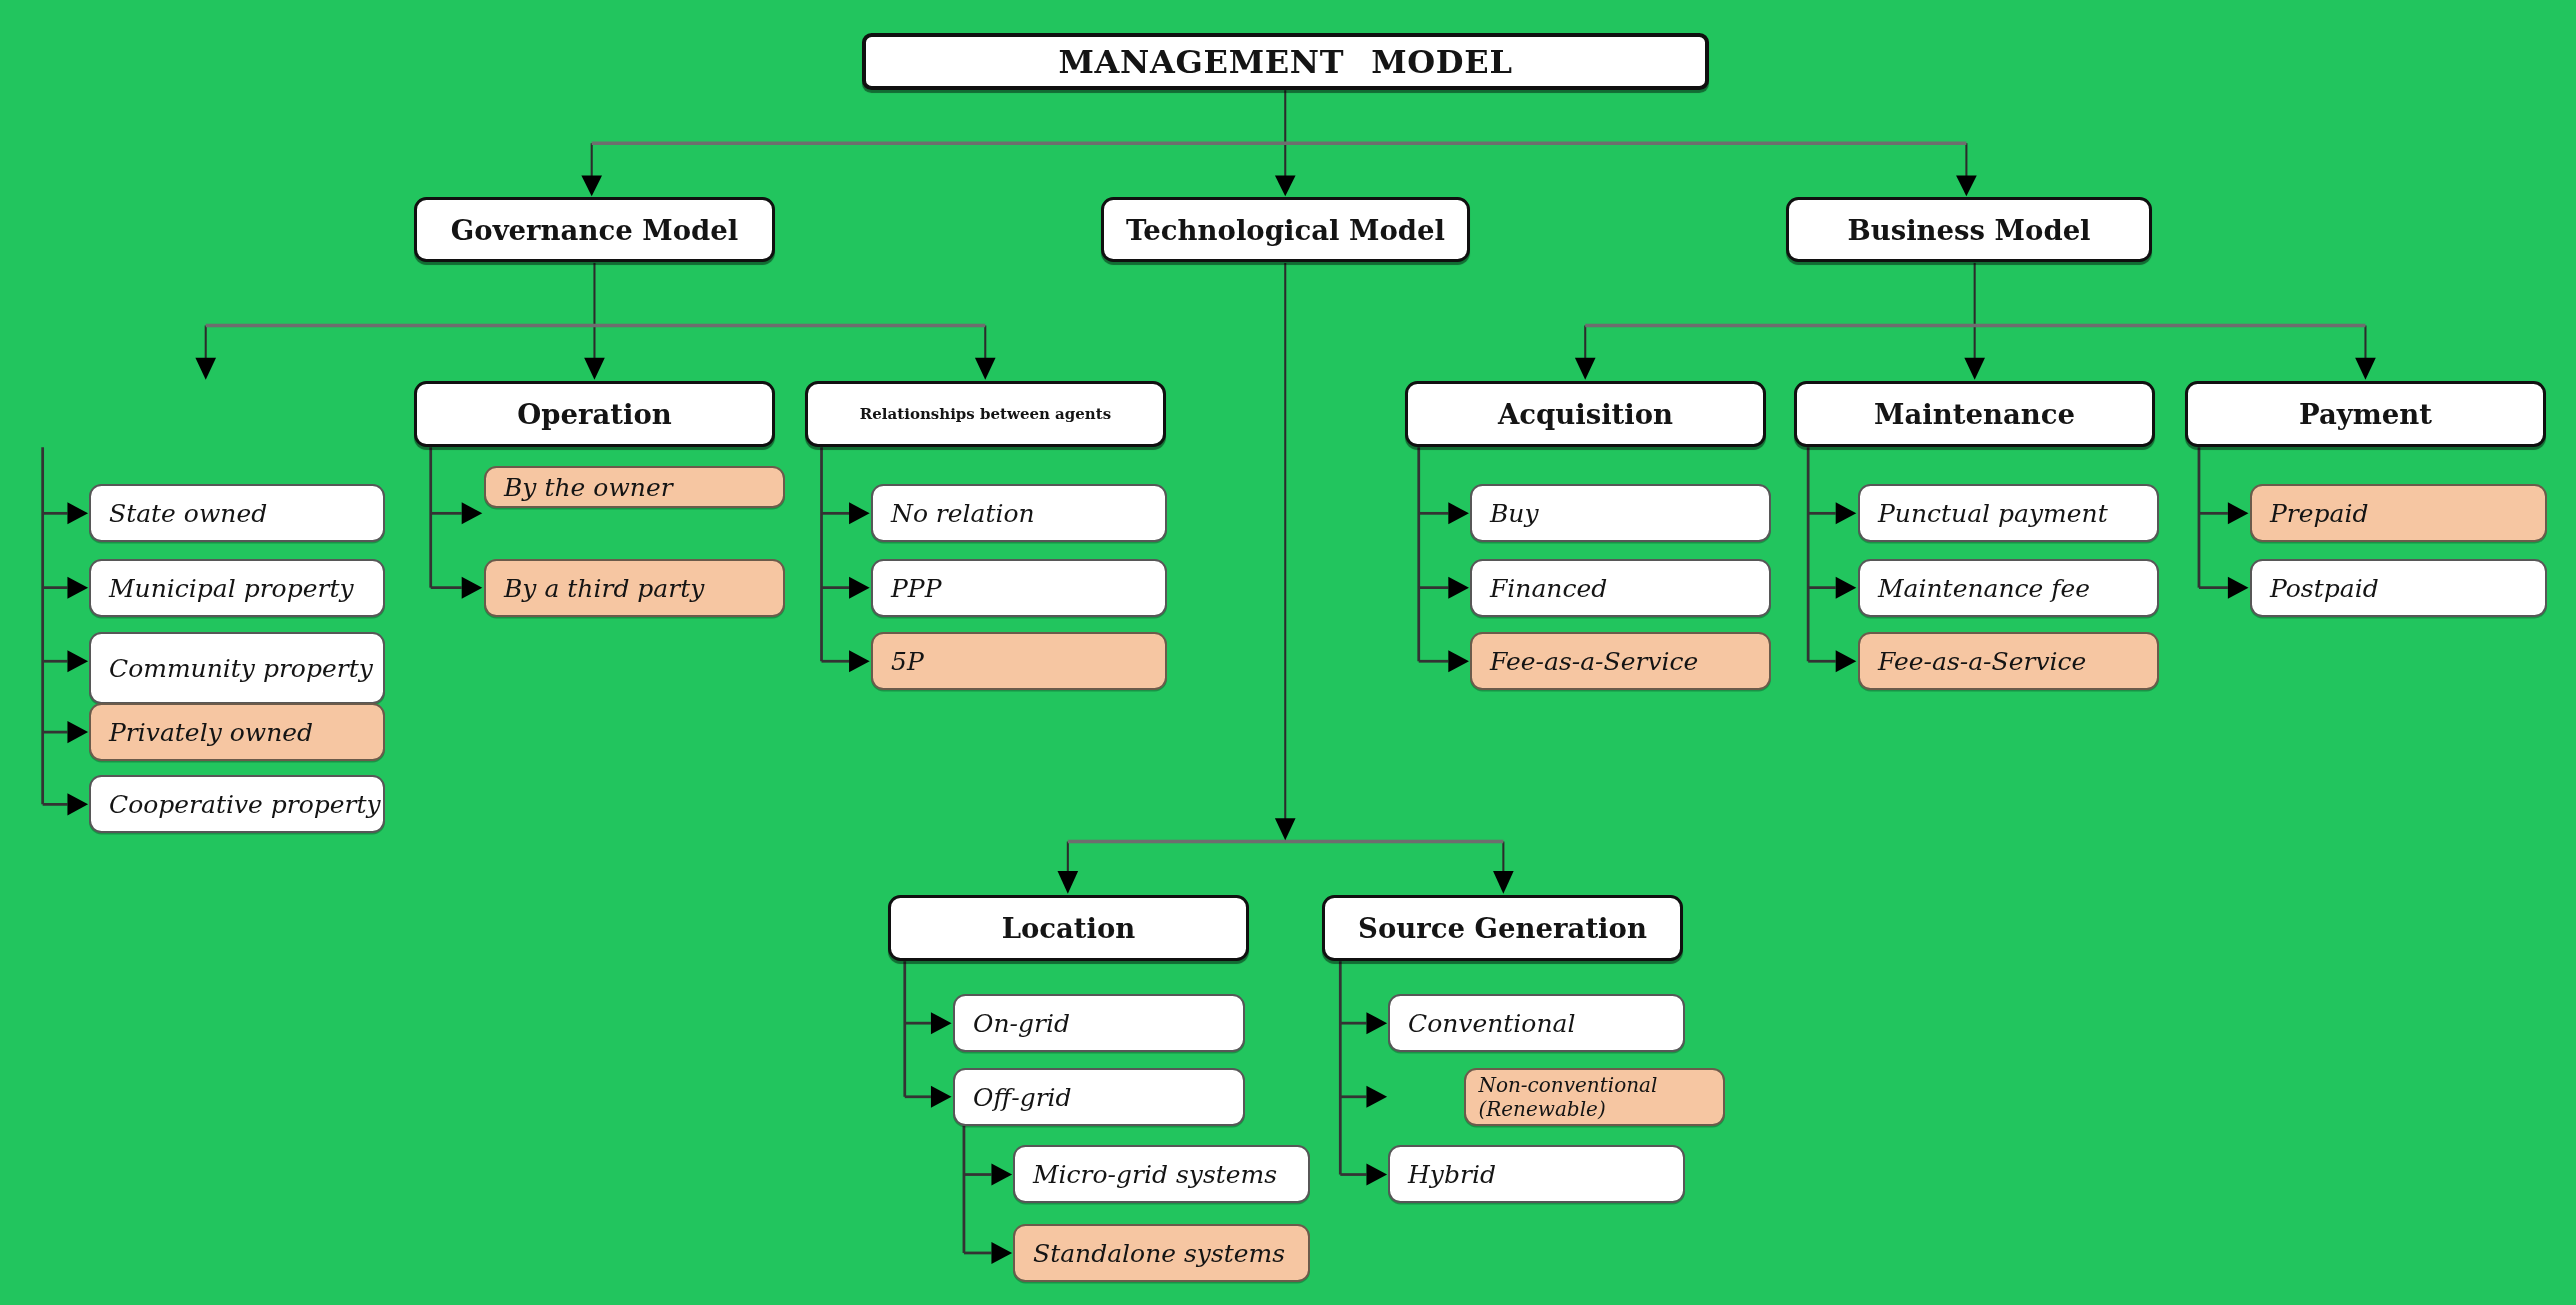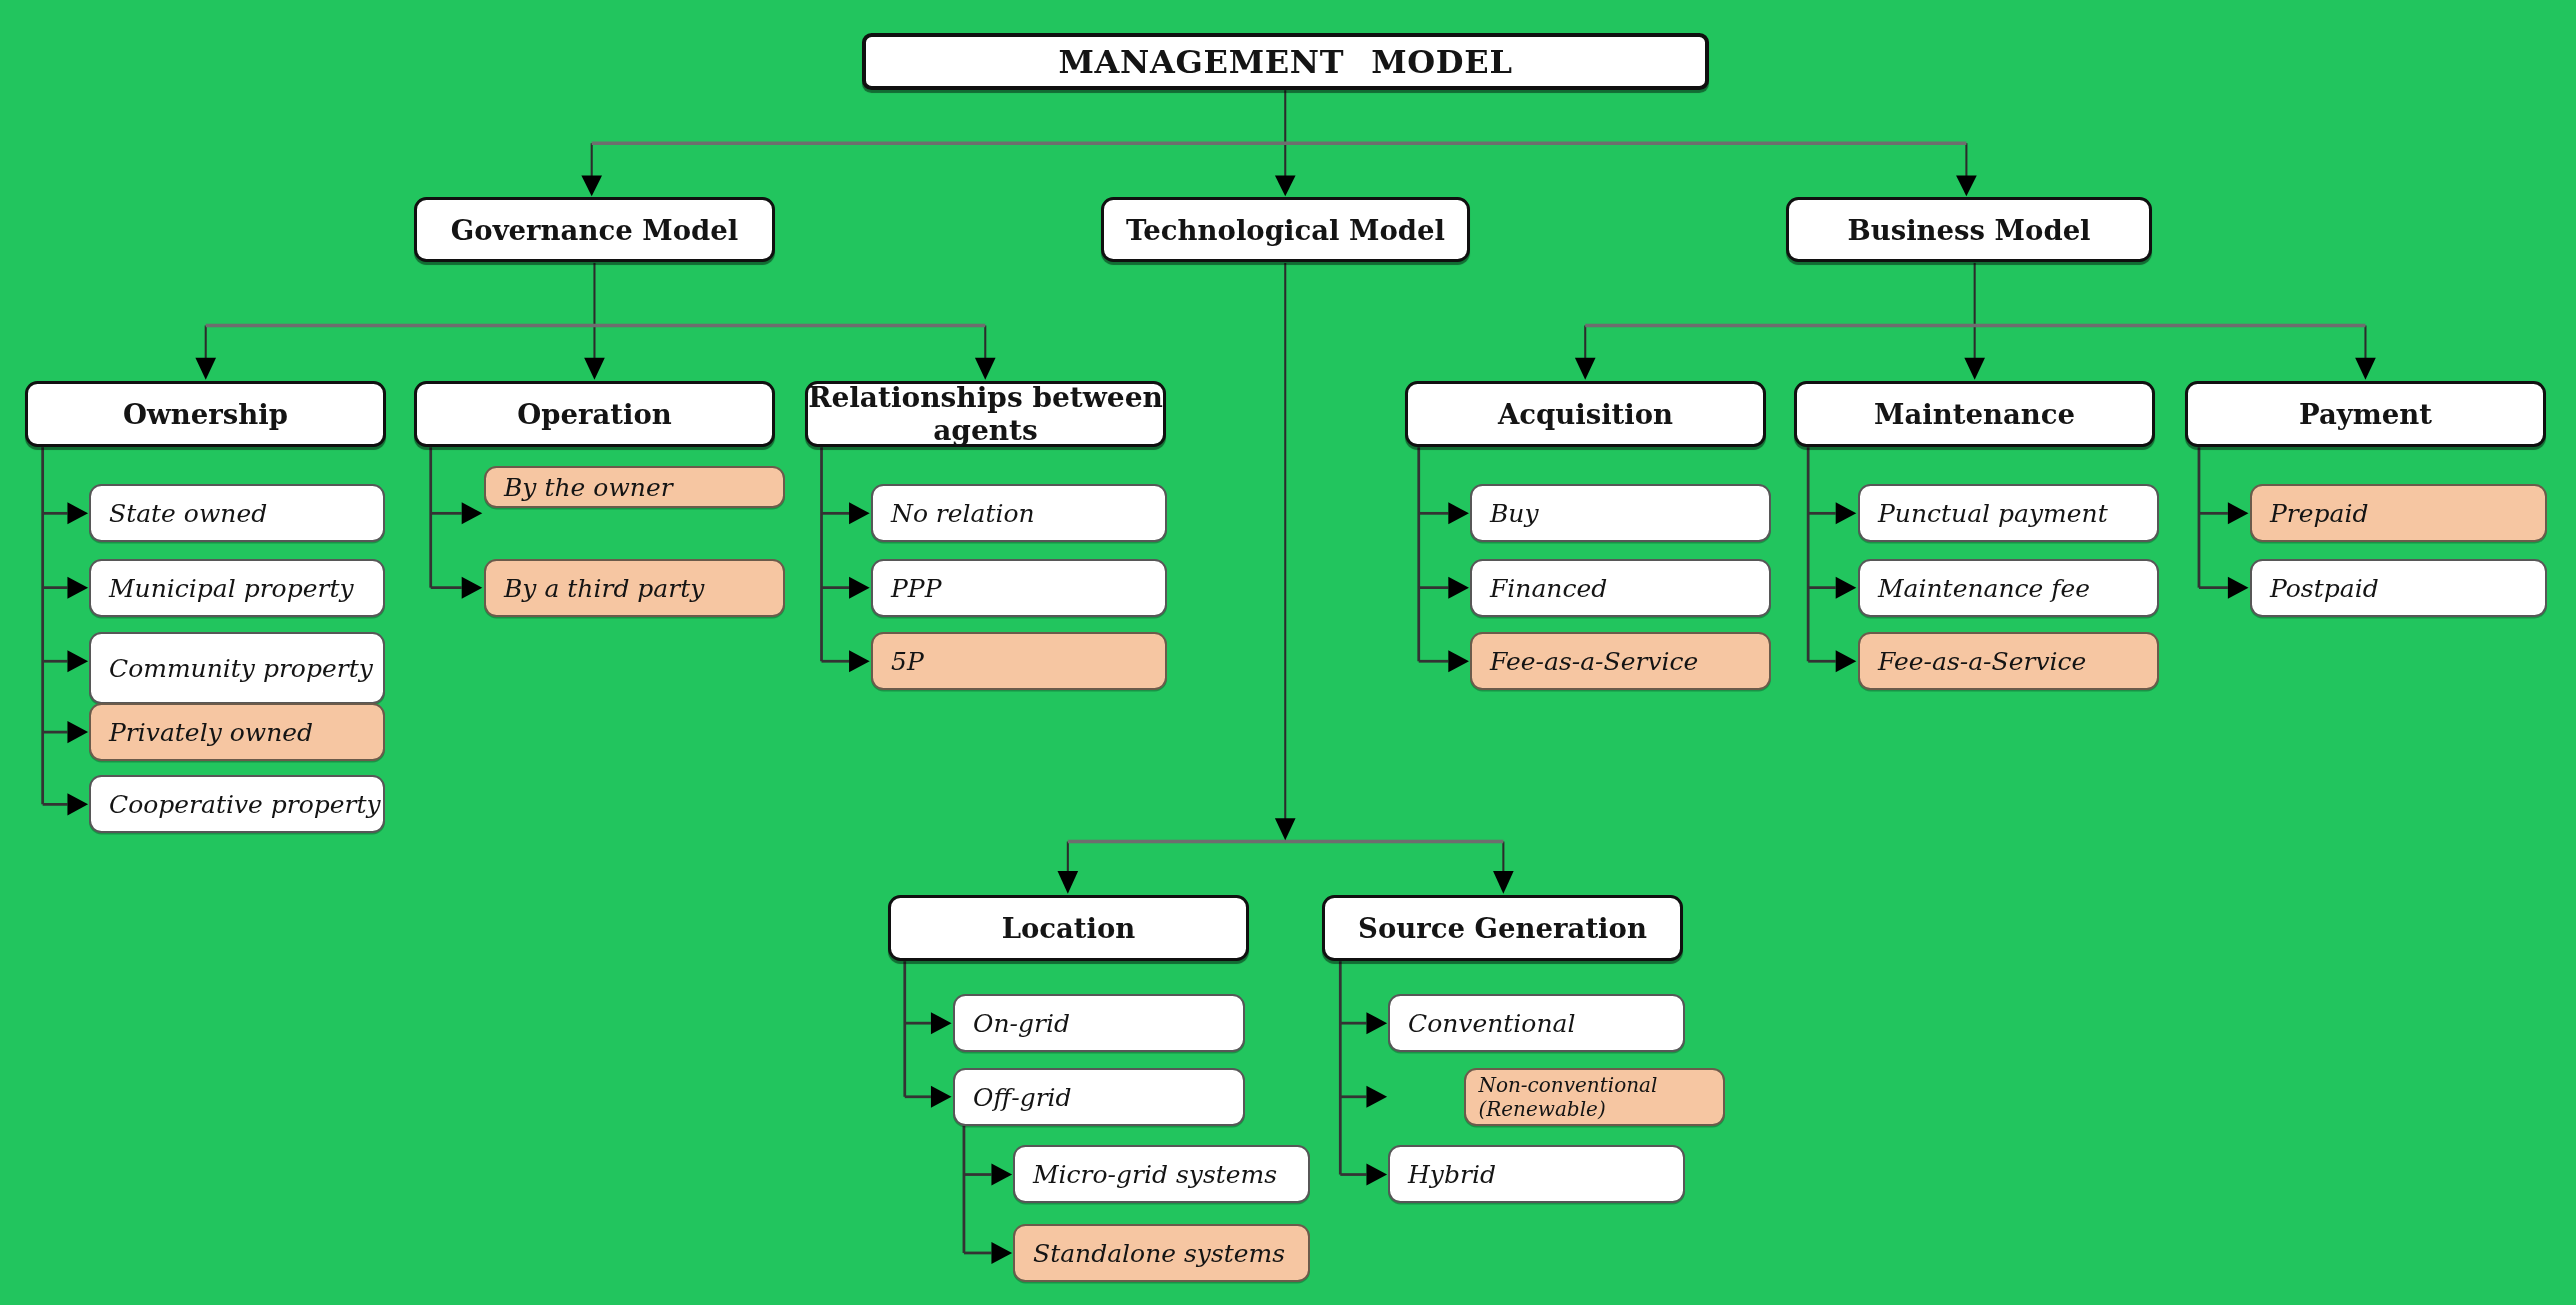--- a/index.html
+++ b/index.html
@@ -3,21 +3,21 @@
 <meta charset="utf-8">
 <style>
   html,body{margin:0;padding:0;background:#ffffff;}
   #stage{position:relative;width:2576px;height:1306px;background:#22c55e;overflow:hidden;
          font-family:"DejaVu Serif","Liberation Serif",serif;color:#141414;}
   #wires{position:absolute;left:0;top:0;width:2576px;height:1306px;}
   .box{position:absolute;box-sizing:border-box;background:#ffffff;display:flex;align-items:center;}
   .hdr{border:3.4px solid #101010;border-radius:12.4px;justify-content:center;text-align:center;
        font-weight:bold;font-size:27.5px;box-shadow:0 2.1px 0.7px rgba(0,0,0,0.45);}
   .title{font-size:32px;word-spacing:15px;letter-spacing:0.7px;border-width:4.1px;border-radius:9.6px;}
-  .small{font-size:28px;}
+  .small{font-size:15px;border-radius:13px;}
   .leaf{border:2.8px solid #575757;border-radius:12.4px;font-size:25px;padding-left:18px;
         box-shadow:0 1.4px 0 rgba(0,0,0,0.25);font-style:italic;}
   .leaf.hl{background:#F6C6A2;border-color:#6B5B4B;}
   .xsmall{font-size:20px;padding-left:12.4px;}
 </style>
 </head>
 <body>
 
 <div id="stage">
 
@@ -146,21 +146,20 @@
       <polygon points="1986,1691 1986,1723 2016,1707"></polygon>
     </g>
   </svg>
 
   <div class="box hdr title" style="left:862px;top:33px;width:847px;height:57px">MANAGEMENT MODEL</div>
 
   <div class="box hdr" style="left:414px;top:197px;width:361px;height:65px">Governance Model</div>
   <div class="box hdr" style="left:1101px;top:197px;width:369px;height:65px">Technological Model</div>
   <div class="box hdr" style="left:1786px;top:197px;width:366px;height:65px">Business Model</div>
 
-  <div class="box hdr" style="left:25px;top:381px;width:361px;height:66px">Ownership</div>
   <div class="box hdr" style="left:414px;top:381px;width:361px;height:66px">Operation</div>
   <div class="box hdr small" style="left:805px;top:381px;width:361px;height:66px">Relationships between agents</div>
   <div class="box hdr" style="left:1405px;top:381px;width:361px;height:66px">Acquisition</div>
   <div class="box hdr" style="left:1794px;top:381px;width:361px;height:66px">Maintenance</div>
   <div class="box hdr" style="left:2185px;top:381px;width:361px;height:66px">Payment</div>
 
   <div class="box leaf" style="left:89px;top:484px;width:296px;height:58px">State owned</div>
   <div class="box leaf" style="left:89px;top:559px;width:296px;height:58px">Municipal property</div>
   <div class="box leaf" style="left:89px;top:632px;width:296px;height:72px">Community property</div>
   <div class="box leaf hl" style="left:89px;top:703px;width:296px;height:58px">Privately owned</div>

